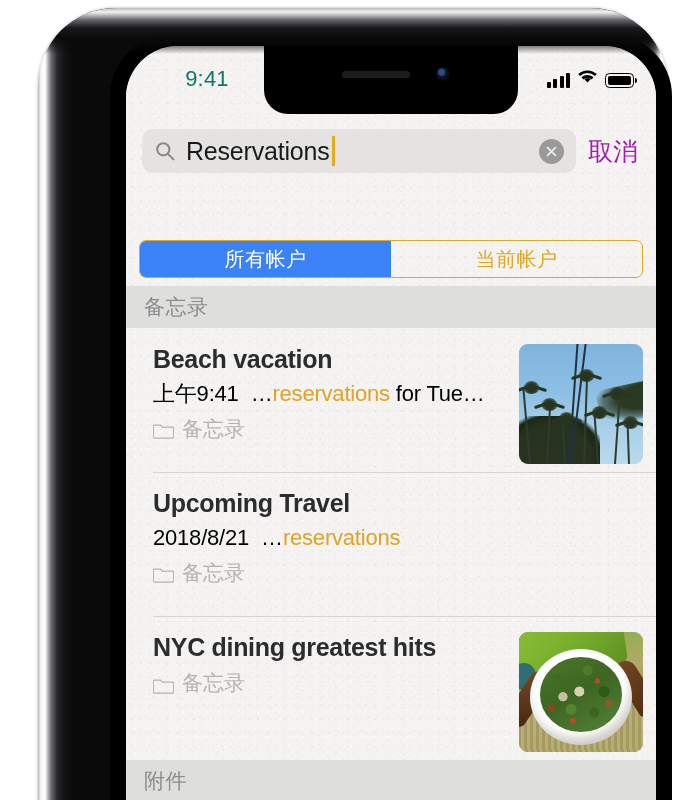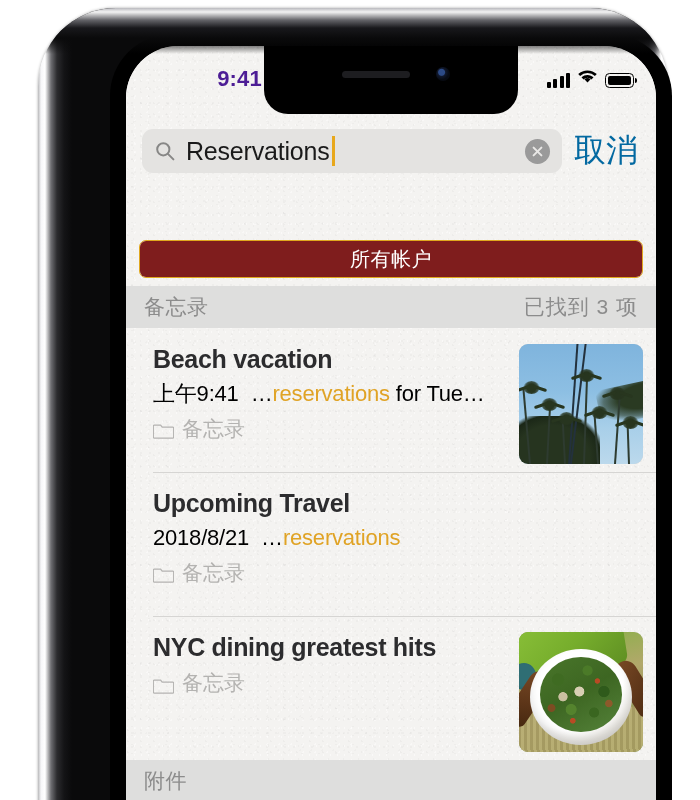--- a/index.html
+++ b/index.html
@@ -122,24 +122,24 @@
     left: 0; top: 0;
     width: 100%;
     height: 68px;
     z-index: 30;
   }
   #status-time {
     position: absolute;
     left: 26px;
     top: 20px;
     width: 110px;
-    text-align: right;
+    text-align: center;
     font-size: 22px;
-    font-weight: bold;
-    color: #4c1d95;
+    font-weight: normal;
+    color: #0f766e;
     letter-spacing: .2px;
   }
   #status-icons {
     position: absolute;
     right: 22px;
     top: 22px;
     display: flex;
     align-items: flex-end;
     gap: 7px;
     height: 20px;
@@ -208,22 +208,22 @@
   #search-clear {
     width: 25px; height: 25px;
     border-radius: 50%;
     background: #9a9a9a;
     flex: 0 0 25px;
     display: flex; align-items: center; justify-content: center;
     margin-left: 8px;
   }
   #search-clear svg { width: 13px; height: 13px; }
   #cancel-button {
-    font-size: 32px;
-    color: #0369a1;
+    font-size: 25px;
+    color: #a21caf;
     white-space: nowrap;
     padding: 0 2px;
   }
 
   
   #segmented-control {
     position: absolute;
     left: 13px;
     top: 194px;
     width: 504px;
@@ -235,21 +235,21 @@
     z-index: 20;
   }
   .segment {
     flex: 1;
     display: flex;
     align-items: center;
     justify-content: center;
     font-size: 20px;
     letter-spacing: .5px;
   }
-  .segment.selected { background: #7f1d1d; color: #ffffff; }
+  .segment.selected { background: #3b82f6; color: #ffffff; }
   .segment.unselected { background: transparent; color: #e0a81f; }
 
   
   #list-area {
     position: absolute;
     left: 0;
     top: 240px;
     width: 100%;
     bottom: 0;
     z-index: 10;
@@ -450,27 +450,27 @@
             <line x1="2.6" y1="2.6" x2="10.4" y2="10.4" stroke="#e9e8e6" stroke-width="2" stroke-linecap="round"></line>
             <line x1="10.4" y1="2.6" x2="2.6" y2="10.4" stroke="#e9e8e6" stroke-width="2" stroke-linecap="round"></line>
           </svg>
         </span>
       </div>
       <div id="cancel-button">取消</div>
     </div>
 
     <div id="segmented-control">
       <div class="segment selected">所有帐户</div>
+      <div class="segment unselected">当前帐户</div>
     </div>
 
     <div id="list-area">
 
       <div class="section-header">
         <span class="sh-left">备忘录</span>
-        <span class="sh-right">已找到 3 项</span>
       </div>
 
       <div class="note-row">
         <div class="note-main">
           <div class="note-title">Beach vacation</div>
           <div class="note-snippet">
             <span class="nd">上午9:41</span><span class="gap"></span><span class="nd">…</span><span class="hl">reservations</span><span class="nd"> for Tue…</span>
           </div>
           <div class="note-folder">
             <span class="folder-icon">

